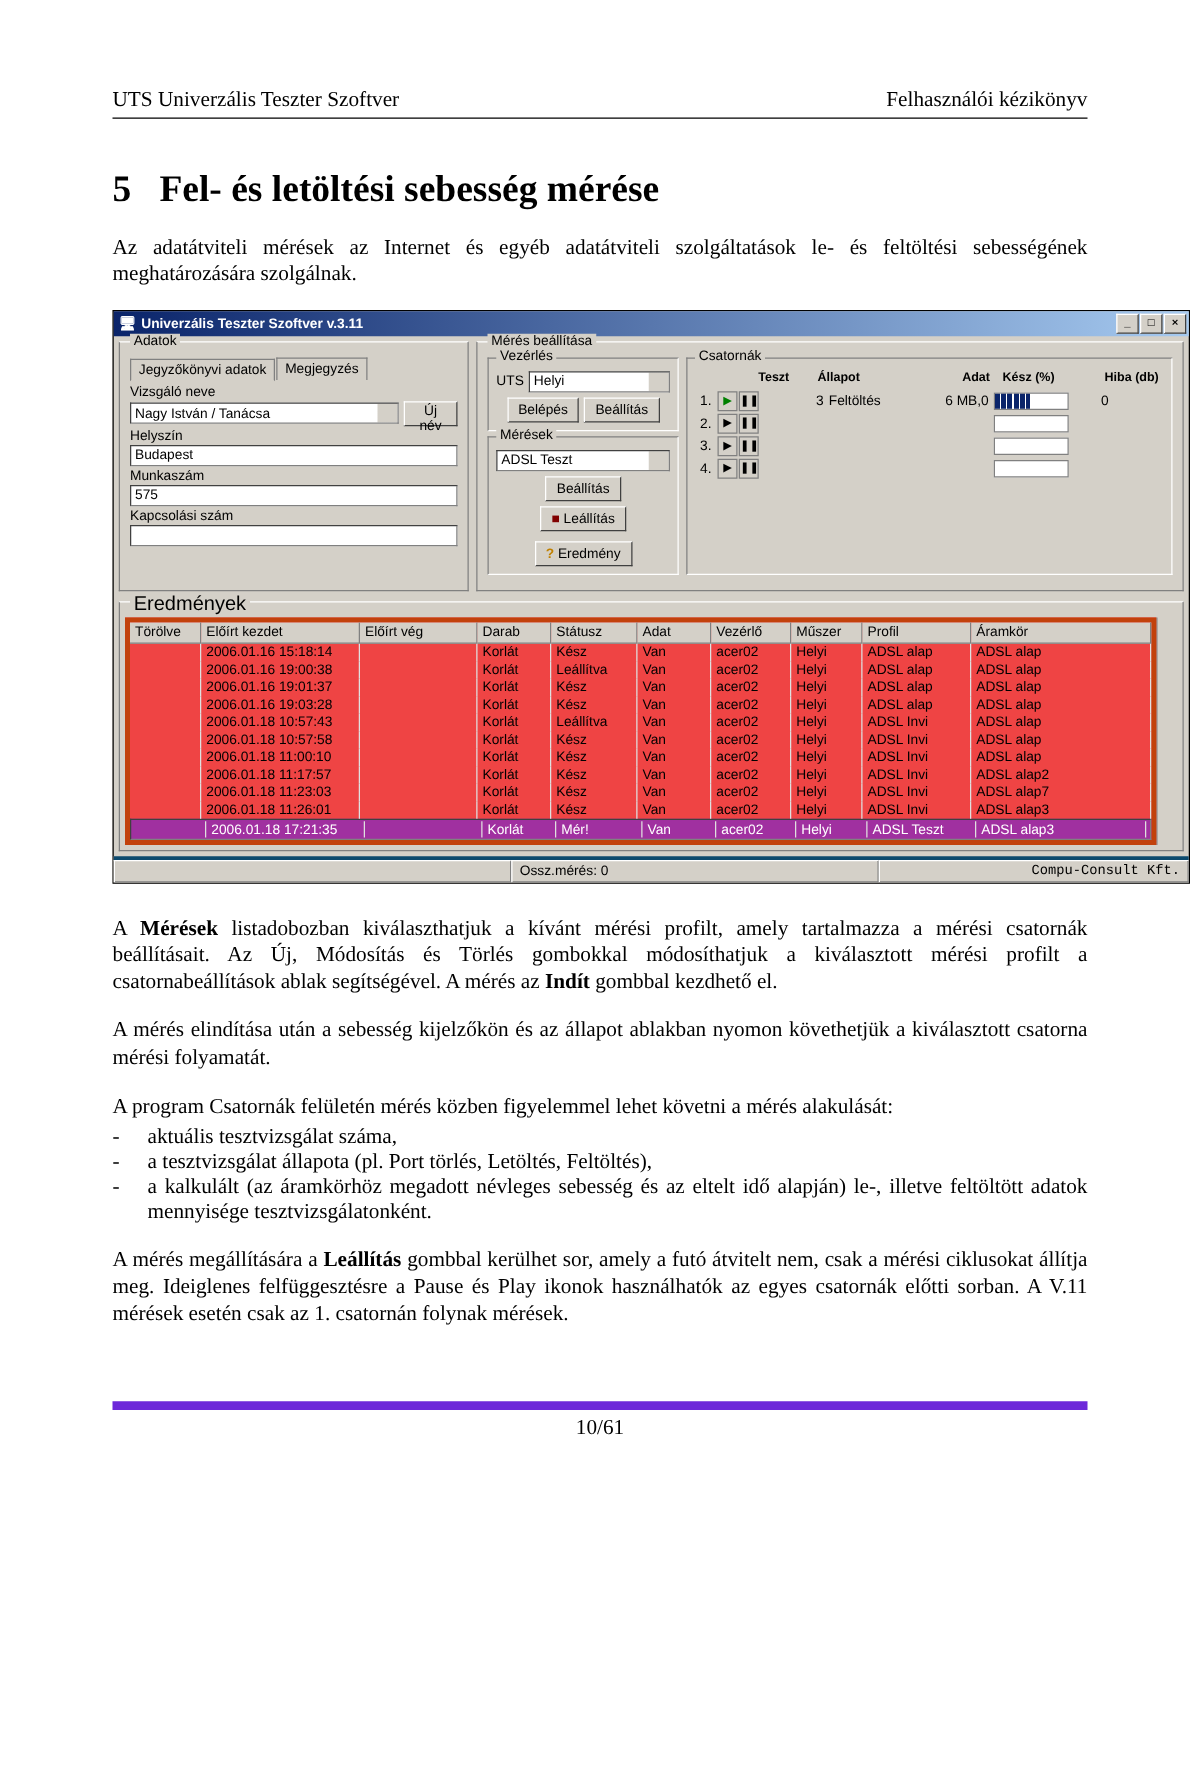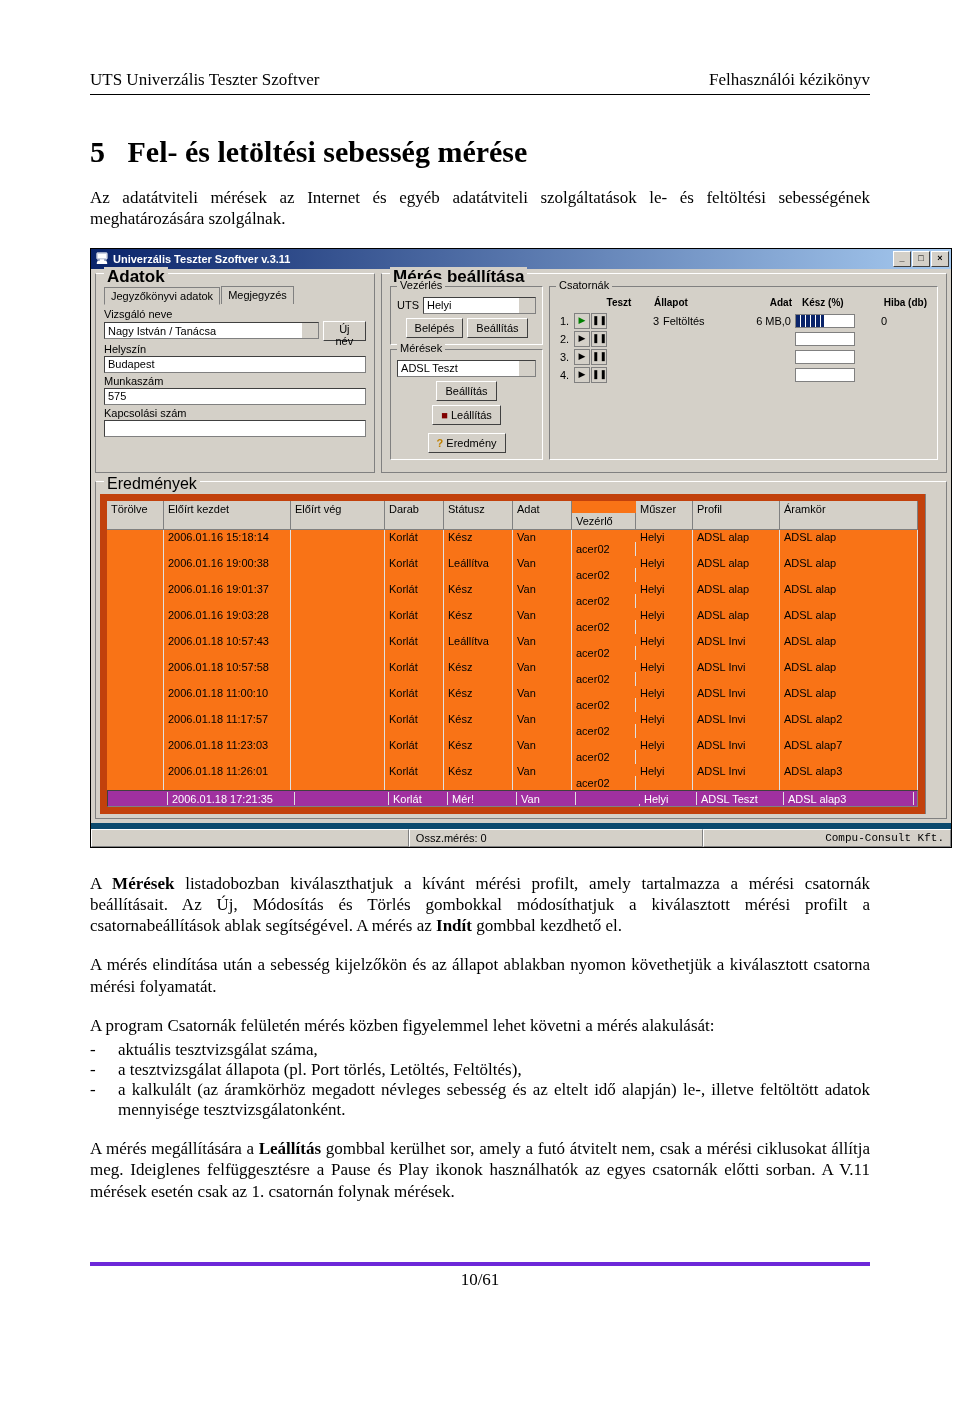--- a/index.html
+++ b/index.html
@@ -13,21 +13,21 @@
     box-sizing: border-box;
   }
   .hdr { display: flex; justify-content: space-between; font-size: 17px; margin-bottom: 4px; }
   .hdr-rule { border: none; border-top: 1px solid #000; margin: 0 0 40px 0; }
   h1 { font-size: 30px; font-weight: bold; margin: 0 0 18px 0; }
   p { margin: 0 0 18px 0; text-align: justify; line-height: 1.25; }
   .bold { font-weight: bold; }
   .list-item { display: flex; margin: 0; }
   .list-dash { width: 28px; flex-shrink: 0; }
   .list-body { flex: 1; text-align: justify; }
-  .pagefoot { text-align: center; margin-top: 60px; border-top: 4px solid #6d28d9; padding-top: 4px; font-size: 17px; }
+  .pagefoot { text-align: center; margin-top: 60px; border-top: 7px solid #6d28d9; padding-top: 4px; font-size: 17px; }
 
   
   .appwin {
     font-family: Tahoma, Arial, sans-serif;
     font-size: 11px;
     color: #000;
     background: #d4d0c8;
     border: 1px solid #000;
     width: 860px;
     margin: 10px auto 25px auto;
@@ -41,21 +41,21 @@
     padding: 2px 2px 2px 4px;
     font-weight: bold;
     font-size: 11px;
   }
   .titlebar-left { display: flex; align-items: center; gap: 4px; }
   .titlebar .winbtns { display: flex; gap: 1px; }
   .winbtn { width: 16px; height: 14px; background: #d4d0c8; border: 1px solid #fff; border-right-color: #404040; border-bottom-color: #404040; font-size: 9px; line-height: 12px; text-align: center; color: #000; }
 
   .topsection { display: flex; padding: 4px; gap: 6px; }
   .panel { border: 1px solid #808080; border-top-color: #fff; position: relative; padding: 12px 8px 8px 8px; flex: 1; }
-  .panel-title { position: absolute; top: -7px; left: 8px; background: #d4d0c8; padding: 0 3px; font-size: 17px; font-weight: bold; }
+  .panel-title { position: absolute; top: -7px; left: 8px; background: #d4d0c8; padding: 0 3px; font-size: 11px; }
   .subpanel { border: 1px solid #808080; border-bottom-color:#fff; border-right-color:#fff; padding: 10px 6px 6px 6px; position: relative; margin-bottom: 4px; }
   .subpanel-title { position: absolute; top: -8px; left: 6px; background: #d4d0c8; padding: 0 3px; font-size: 11px; }
   .lbl { font-size: 11px; margin: 2px 0 1px 0; display:block; }
   .inp, .sel {
     background: #fff; border: 1px solid #808080; border-top-color:#404040; border-left-color:#404040;
     height: 17px; font-size: 11px; padding: 1px 3px; box-sizing: border-box; width: 100%;
   }
   .sel { appearance: none; background-image: linear-gradient(#d4d0c8,#d4d0c8); background-size: 16px 100%; background-repeat:no-repeat; background-position: right; }
   .btn {
     background: #d4d0c8; border: 1px solid #fff; border-right-color:#404040; border-bottom-color:#404040;
@@ -80,32 +80,32 @@
   .csat-row .ctl div{width:14px;height:14px;border:1px solid #808080;background:#d4d0c8;font-size:9px;text-align:center;line-height:12px;}
   .csat-row .v1{width:48px;text-align:right;}
   .csat-row .v2{width:58px;}
   .csat-row .v3{width:66px;text-align:right;}
   .csat-row .bar{width:58px;height:12px;border:1px solid #808080;background:#fff;position:relative;}
   .csat-row .bar .fill{position:absolute;left:0;top:0;height:100%;background:repeating-linear-gradient(to right,#0a246a 0 4px,#fff 4px 5px);}
   .csat-row .v5{width:28px;text-align:right;}
 
   .results { margin: 4px; border:1px solid #808080; border-top-color:#fff; position:relative; padding: 12px 4px 4px 4px; }
   .results-title { position:absolute; top:-7px; left:8px; background:#d4d0c8; padding:0 3px; font-size:16px; }
-  .grid { background:#f97316; border:7px solid #c2410c; font-size:11px; position:relative; }
+  .grid { background:#ef4444; border:4px solid #c2410c; font-size:11px; position:relative; }
   .grid-head, .grid-row { display:flex; }
   .grid-head div { background:#d4d0c8; border-right:1px solid #808080; border-bottom:1px solid #808080; padding:2px 4px; font-size:11px; }
   .grid-row div { border-right:1px solid #e0e0e0; padding:1px 4px; white-space:nowrap; overflow:hidden; }
   .grid-row.sel { background:#a030a0; color:#fff; }
   .c0{width:48px;} .c1{width:118px;} .c2{width:85px;} .c3{width:50px;} .c4{width:60px;}
-  .c5{width:50px;} .c6{width:55px;margin-top:12px;} .c7{width:48px;} .c8{width:78px;} .c9{width:90px;flex:1;}
+  .c5{width:50px;} .c6{width:55px;} .c7{width:48px;} .c8{width:78px;} .c9{width:90px;flex:1;}
   .scrollbar{width:16px;background:#d4d0c8;border-left:1px solid #808080;}
   .gridwrap{display:flex;}
   .gridbody{flex:1;}
 
-  .statusbar { display:flex; border-top:6px solid #0c4a6e; background:#d4d0c8; font-size:11px; }
+  .statusbar { display:flex; border-top:3px solid #0c4a6e; background:#d4d0c8; font-size:11px; }
   .statusbar div { border:1px solid #808080; border-top-color:#fff; border-left-color:#fff; padding:2px 6px; }
   .statusbar .s1{flex:1.3;} .statusbar .s2{flex:1.2;} .statusbar .s3{flex:1;text-align:right;font-family:Liberation Mono, monospace;}
 
   .ico-play{color:#008000;}
   .ico-stop{color:#800000;}
   .ico-q{color:#c08000;font-weight:bold;}
 </style>
 </head>
 <body>
 

